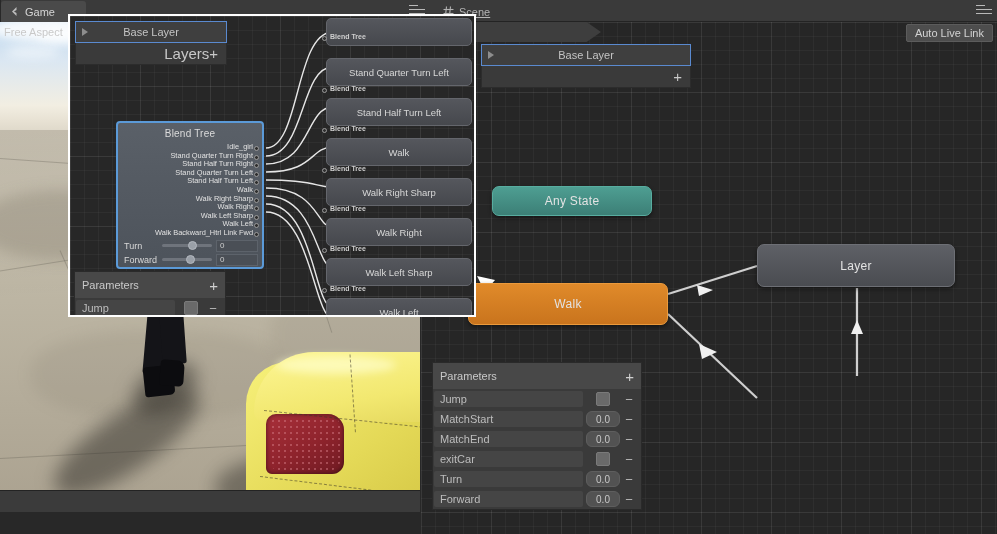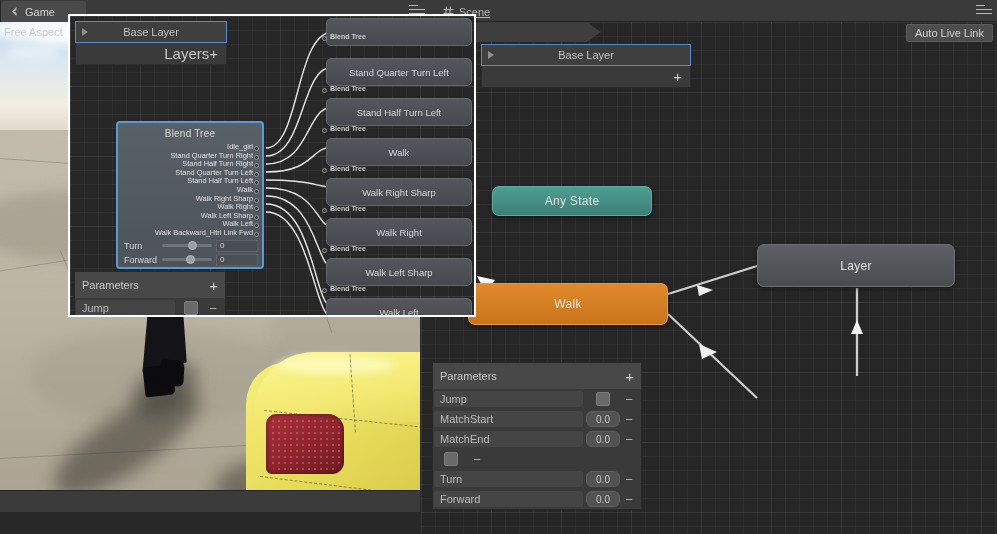--- a/index.html
+++ b/index.html
@@ -449,20 +449,21 @@
         <span class="param-name">MatchStart</span>
         <span class="param-val">0.0</span>
         <span class="param-minus">−</span>
       </div>
       <div class="param-row">
         <span class="param-name">MatchEnd</span>
         <span class="param-val">0.0</span>
         <span class="param-minus">−</span>
       </div>
       <div class="param-row">
+        <span class="param-name">exitCar</span>
         <span class="param-check"></span>
         <span class="param-minus">−</span>
       </div>
       <div class="param-row">
         <span class="param-name">Turn</span>
         <span class="param-val">0.0</span>
         <span class="param-minus">−</span>
       </div>
       <div class="param-row">
         <span class="param-name">Forward</span>

